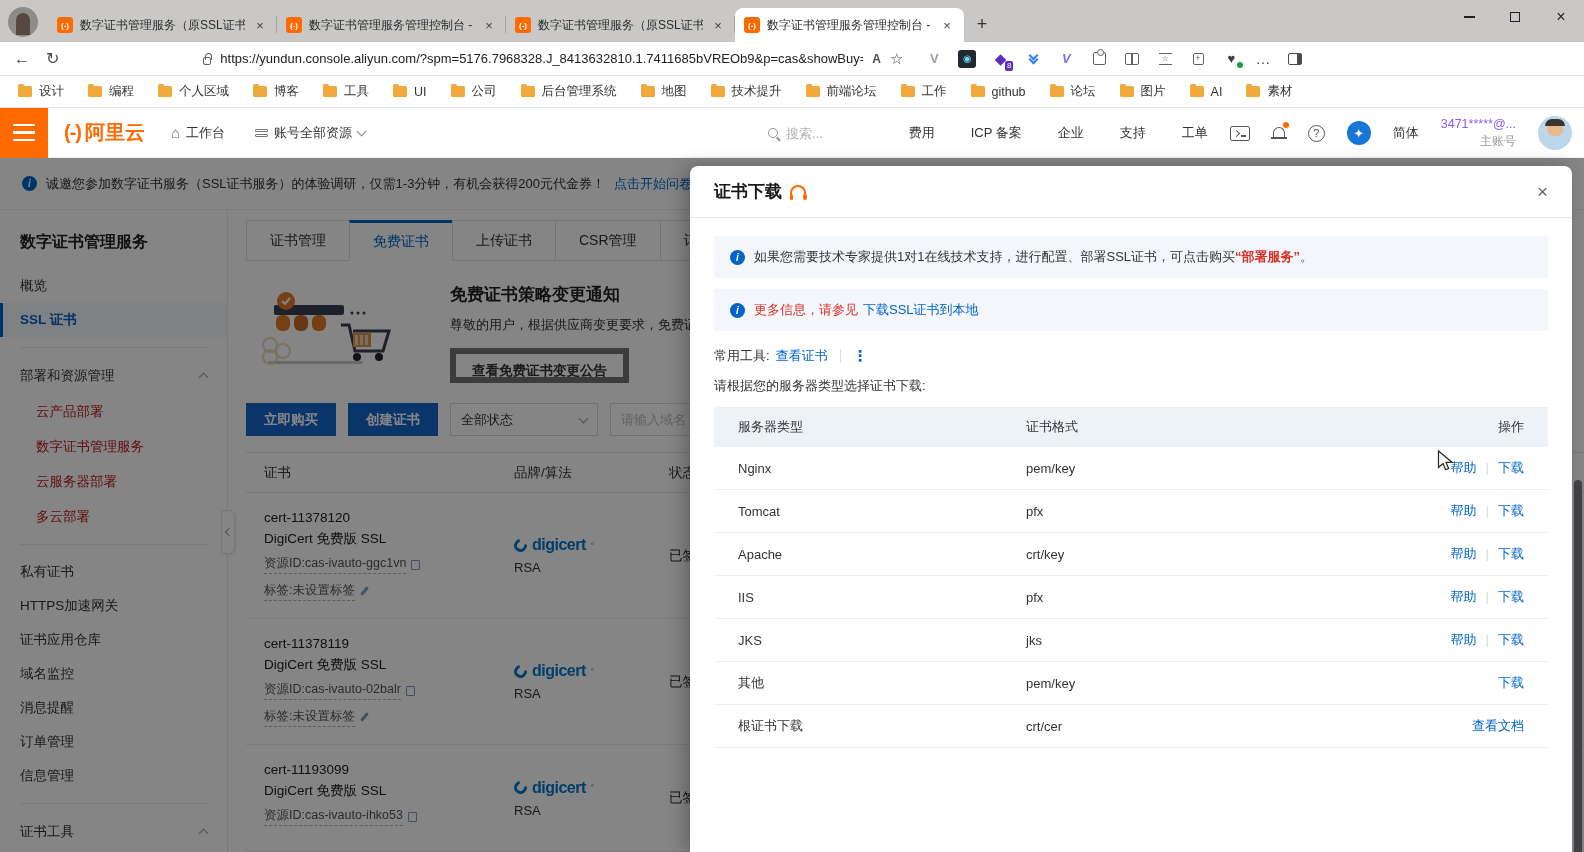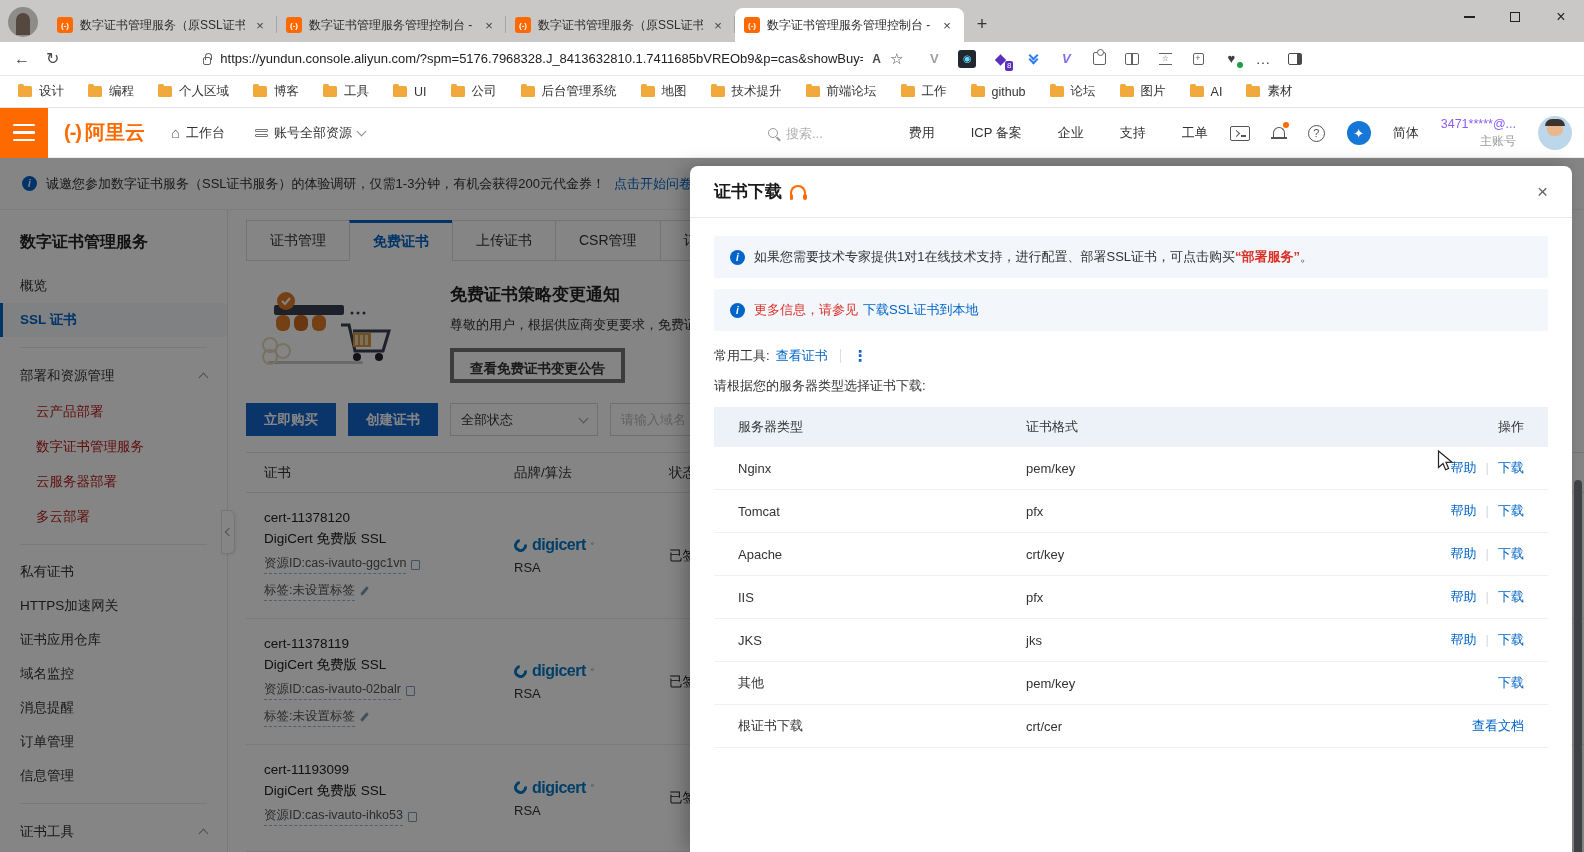--- a/index.html
+++ b/index.html
@@ -109,25 +109,25 @@
 .sn-div{height:1px;background:#e8e8e8;margin:10px 20px}
 .sn-group{height:36px;display:flex;align-items:center;justify-content:space-between;padding:0 20px;font-size:13.5px;color:#333}
 .upchev{width:7px;height:7px;border-left:1.4px solid #999;border-top:1.4px solid #999;transform:rotate(45deg);margin-top:3px}
 .sn-sub{height:35px;display:flex;align-items:center;padding:0 20px 0 36px;font-size:13.5px;color:#b91c1c}
 .collapse-handle{position:absolute;left:221px;top:352px;width:14px;height:44px;background:#fff;border:1px solid #e3e3e3;border-radius:0 6px 6px 0;display:flex;align-items:center;justify-content:center;box-shadow:1px 1px 3px rgba(0,0,0,.08);z-index:2}
 .collapse-handle i{width:6px;height:6px;border-left:1.4px solid #999;border-bottom:1.4px solid #999;transform:rotate(45deg);margin-left:2px}
 
 .maincon{position:absolute;left:228px;top:52px;right:0;bottom:0;background:#fff;padding:10px 0 0 18px}
 .mtabs{display:flex}
 .mtab{height:41px;display:flex;align-items:center;padding:0 23px;border:1px solid #ddd;margin-right:-1px;font-size:14px;color:#333;background:#fff}
-.mtab.active{border-top:3px solid #0064c8;color:#0064c8;font-weight:bold;border-bottom-color:#fff}
+.mtab.active{border-top:3px solid #0064c8;color:#0064c8;font-weight:normal;border-bottom-color:#fff}
 .banner{display:flex;align-items:flex-start;gap:44px;padding:22px 0 14px 10px}
 .bntext h3{font-size:17px;color:#222;margin-bottom:10px}
 .bntext p{font-size:13px;color:#333;margin-bottom:14px;white-space:nowrap}
-.bn-btn{display:inline-block;border:4px solid #737373;height:35px;line-height:33px;padding:0 16px;font-size:13.5px;font-weight:bold;color:#333;background:#fff}
+.bn-btn{display:inline-block;border:6px solid #737373;height:35px;line-height:33px;padding:0 16px;font-size:13.5px;font-weight:bold;color:#333;background:#fff}
 .actrow{display:flex;align-items:center;gap:12px;margin:6px 0 16px}
 .pbtn{height:33px;padding:0 18px;background:#1467cc;color:#fff;font-size:13.5px;border:none;display:flex;align-items:center;font-weight:bold}
 .selbox{width:148px;height:33px;border:1px solid #d6d6d6;display:flex;align-items:center;justify-content:space-between;padding:0 10px;font-size:13px;color:#333}
 .dnchev{width:7px;height:7px;border-right:1.4px solid #999;border-bottom:1.4px solid #999;transform:rotate(45deg);margin-top:-3px}
 .dominput{width:220px;height:33px;border:1px solid #d6d6d6;padding:0 10px;font-size:13px;color:#333;outline:none}
 .dominput::placeholder{color:#bbb}
 .ctable{border-top:1px solid #e4e4e4}
 .chead{display:grid;grid-template-columns:250px 155px auto;height:40px;align-items:center;padding-left:18px;border-bottom:1px solid #e4e4e4;font-size:13.5px;color:#333}
 .crow{display:grid;grid-template-columns:250px 155px auto;align-items:center;padding:17px 0 17px 18px;border-bottom:1px solid #ececec}
 .cid{font-size:13.5px;color:#222;margin-bottom:5px}

